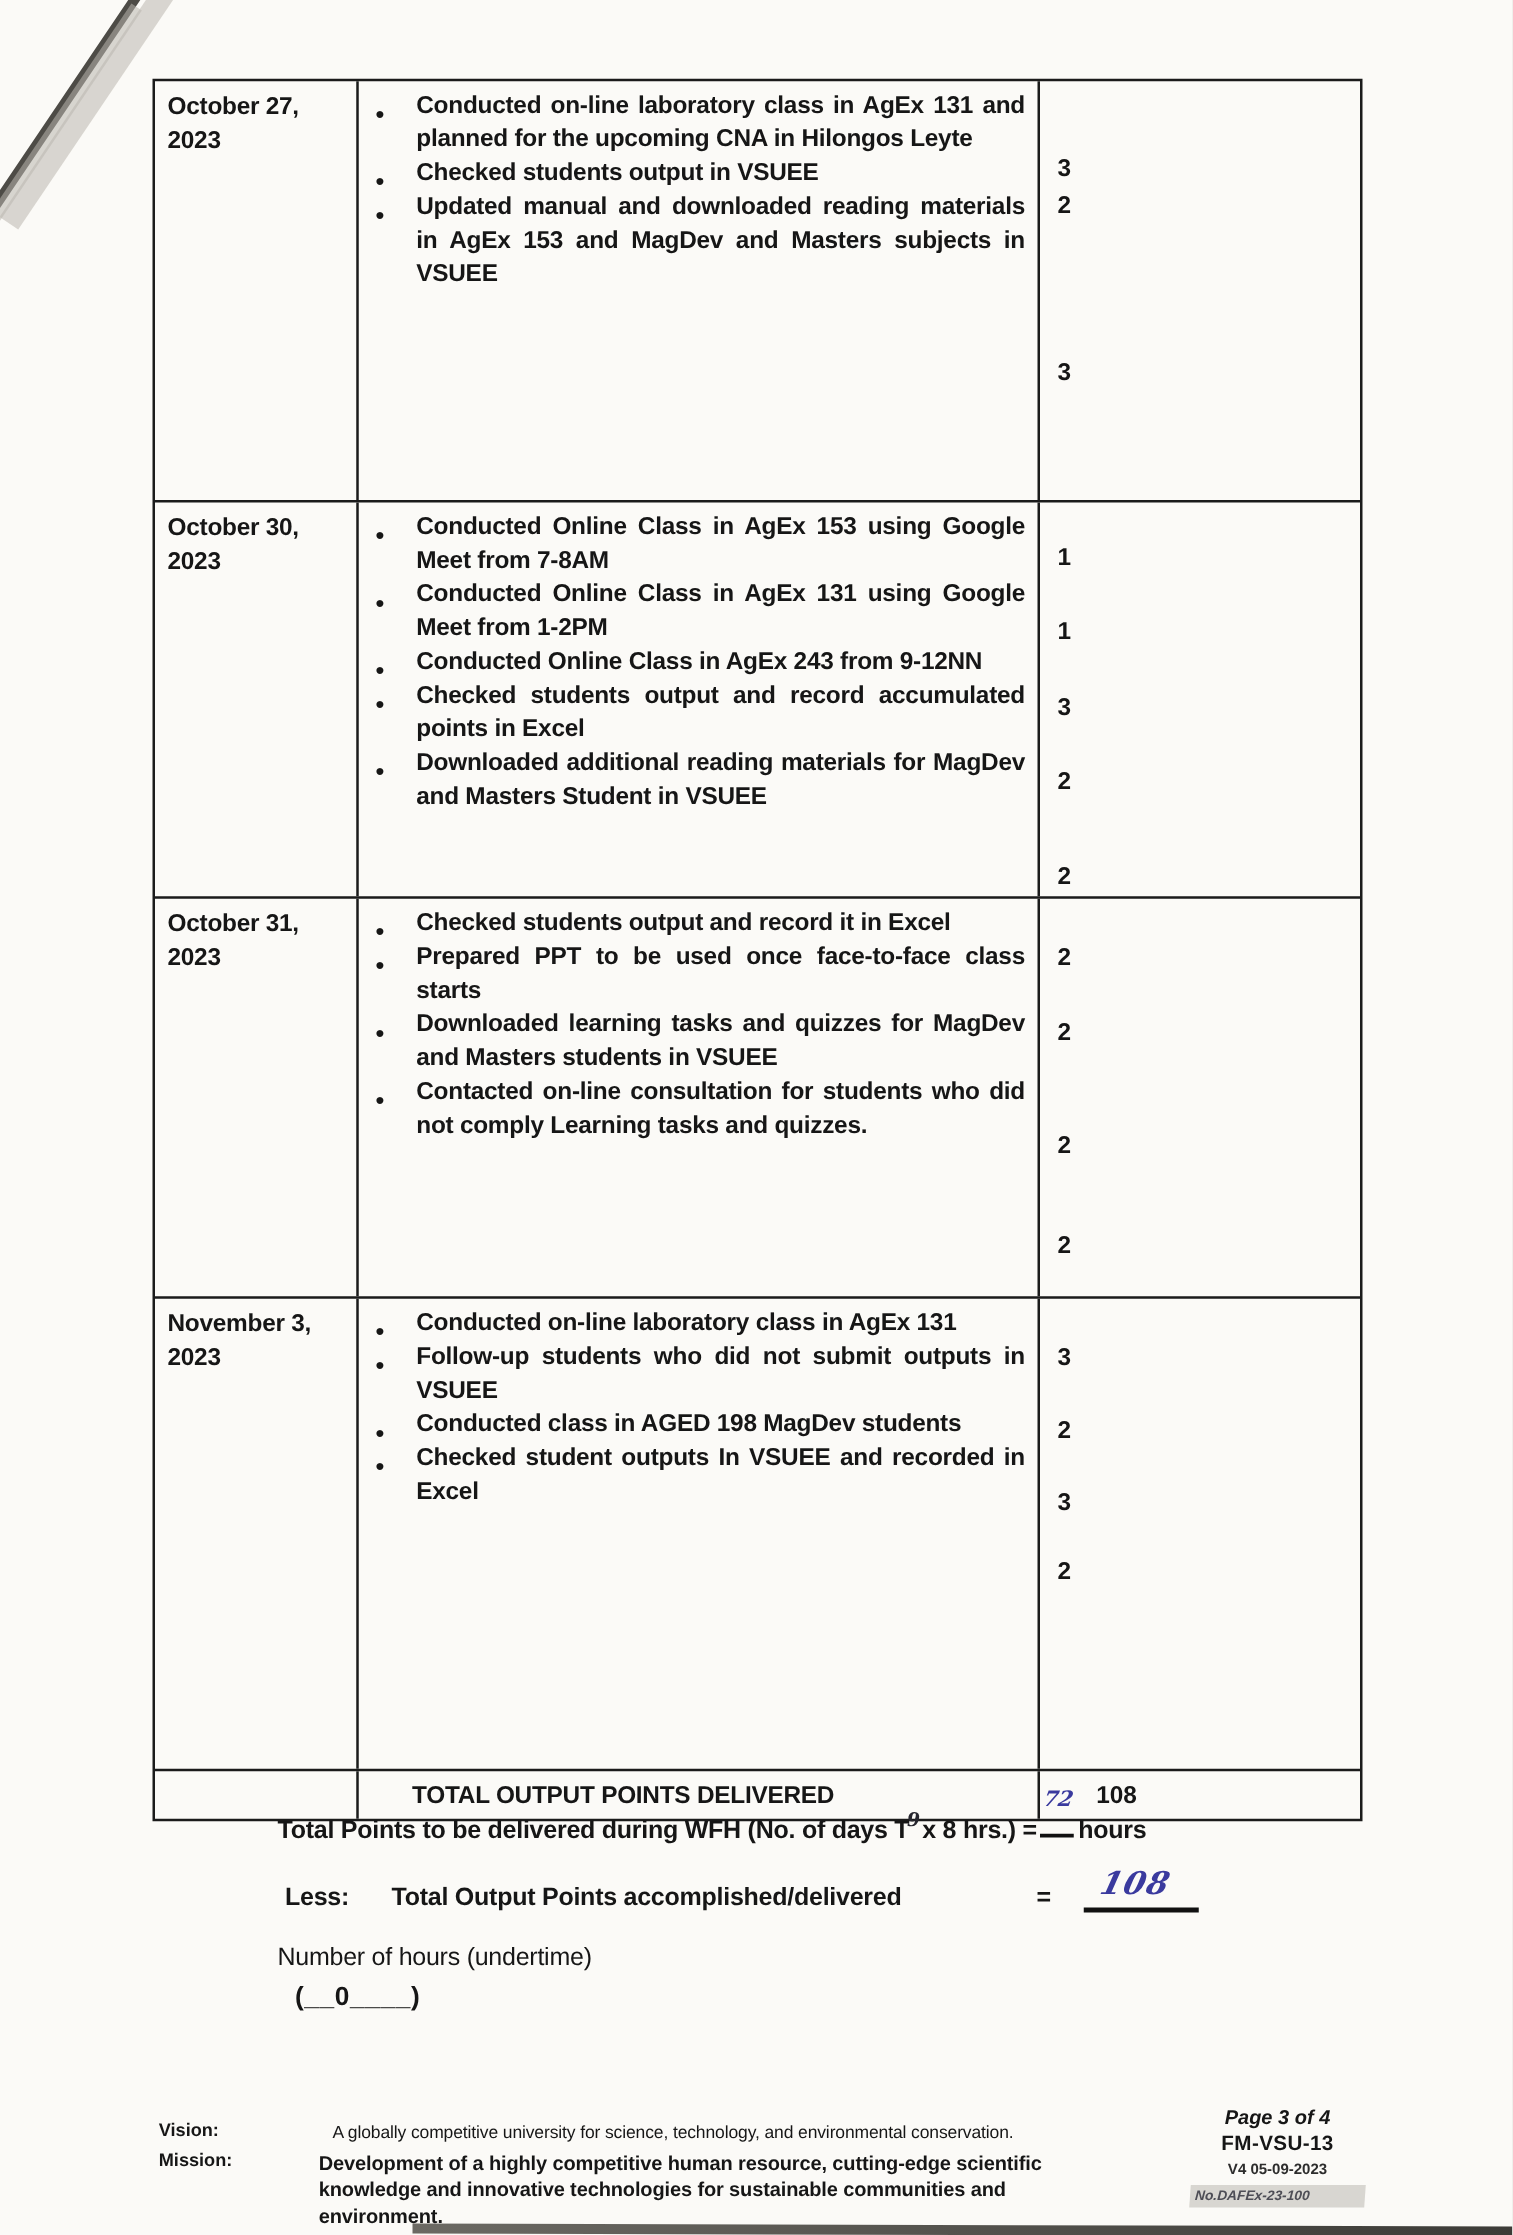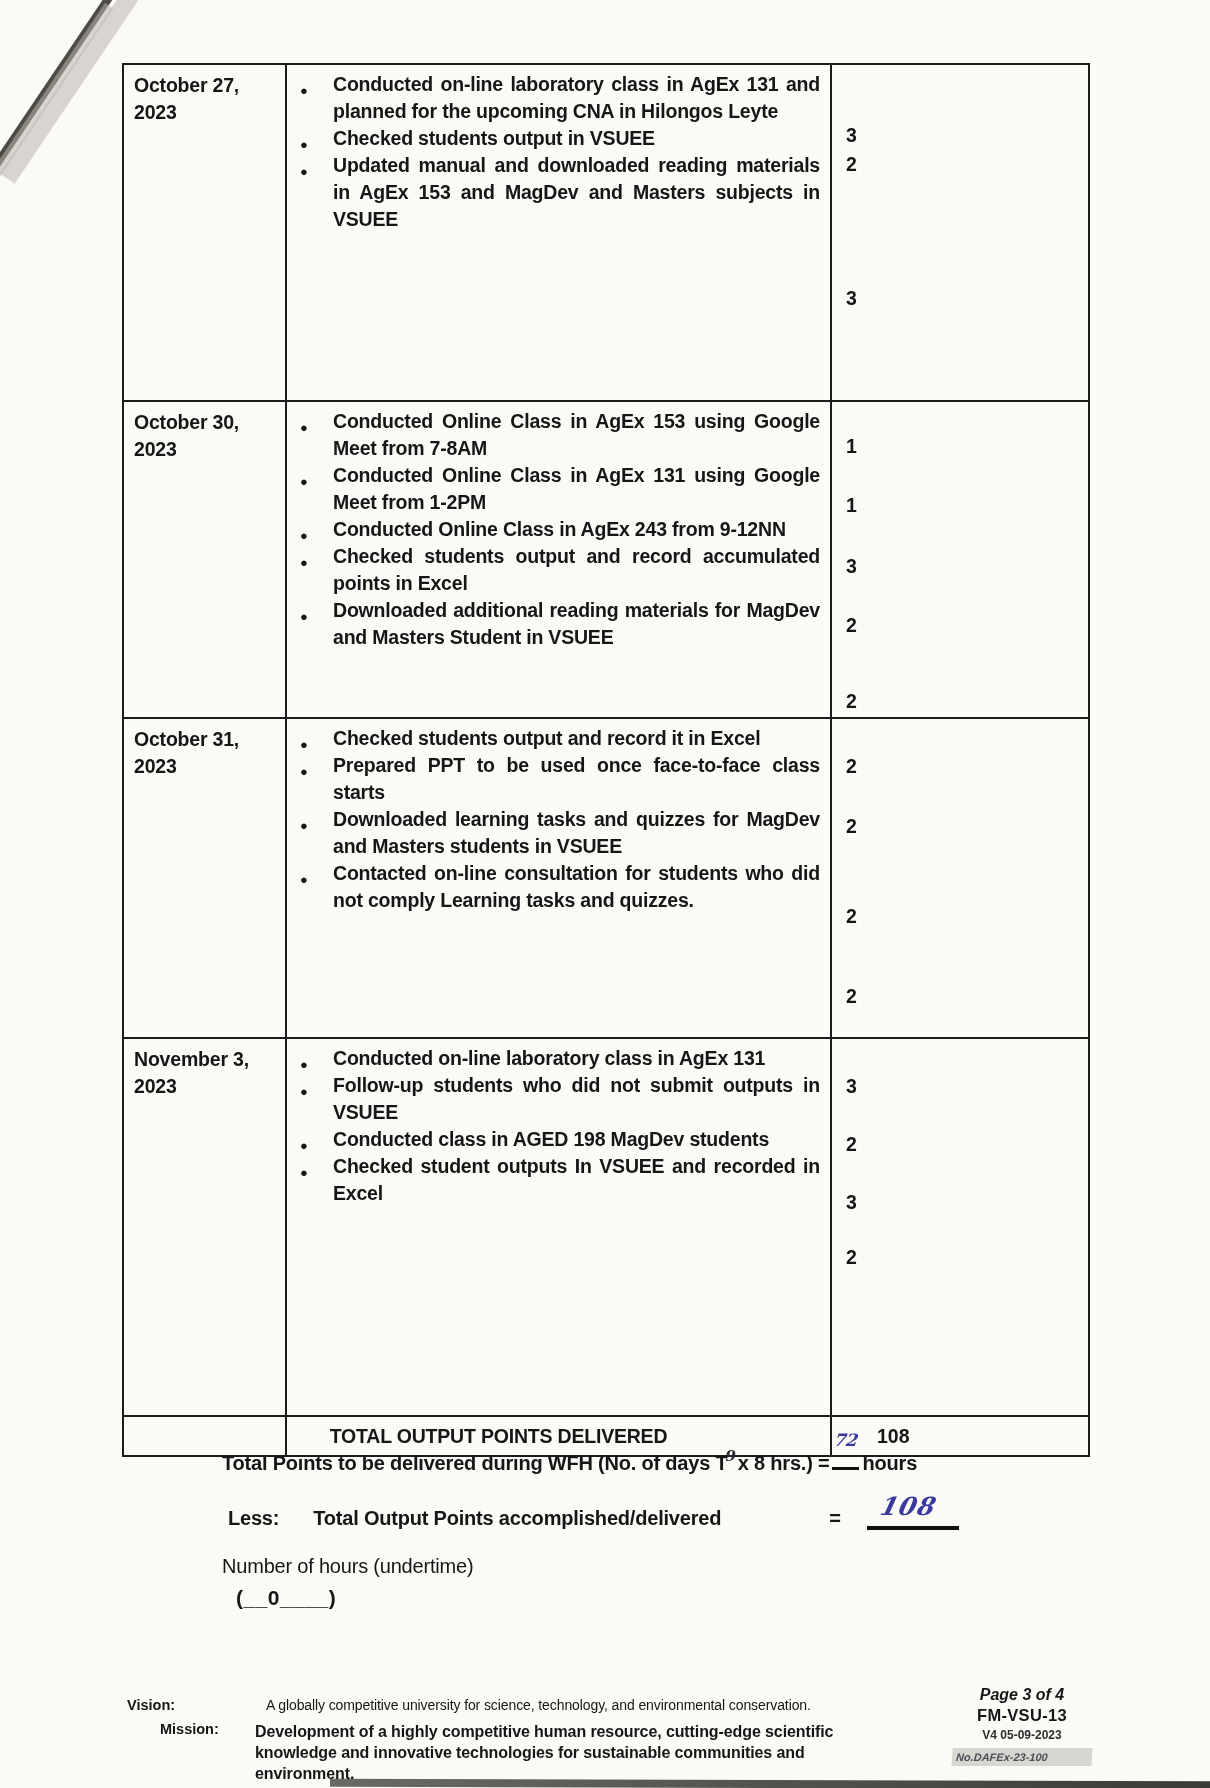--- a/index.html
+++ b/index.html
@@ -110,21 +110,21 @@
   .undertime-label{
     position:absolute;left:222px;top:1555px;
     font-size:20px;font-weight:400;letter-spacing:-.2px;
   }
   .undertime-value{
     position:absolute;left:236px;top:1586px;
     font-size:21px;font-weight:700;letter-spacing:.5px;
   }
   
   .vision-label{position:absolute;left:127px;top:1697px;font-size:14.5px;font-weight:700;}
-  .mission-label{position:absolute;left:127px;top:1721px;font-size:14.5px;font-weight:700;margin-left:33px;}
+  .mission-label{position:absolute;left:127px;top:1721px;font-size:14.5px;font-weight:700;}
   .vision-text{position:absolute;left:266px;top:1697px;width:690px;font-size:14px;font-weight:400;letter-spacing:-.1px;}
   .mission-text{position:absolute;left:255px;top:1721px;width:600px;font-size:16px;font-weight:700;line-height:21px;letter-spacing:-.1px;}
   .footer-right{position:absolute;left:952px;top:1686px;width:140px;text-align:center;}
   .page-num{font-style:italic;font-weight:700;font-size:16px;}
   .form-code{font-weight:700;font-size:16.5px;margin-top:2px;letter-spacing:.3px;}
   .version{font-size:12px;font-weight:600;margin-top:3px;color:#2d2d2d;}
   .doc-no{
     margin-top:6px;background:#d8d6d1;color:#4e4e56;
     font-style:italic;font-size:11px;font-weight:600;
     padding:3px 4px;text-align:left;transform:skewX(-4deg);

